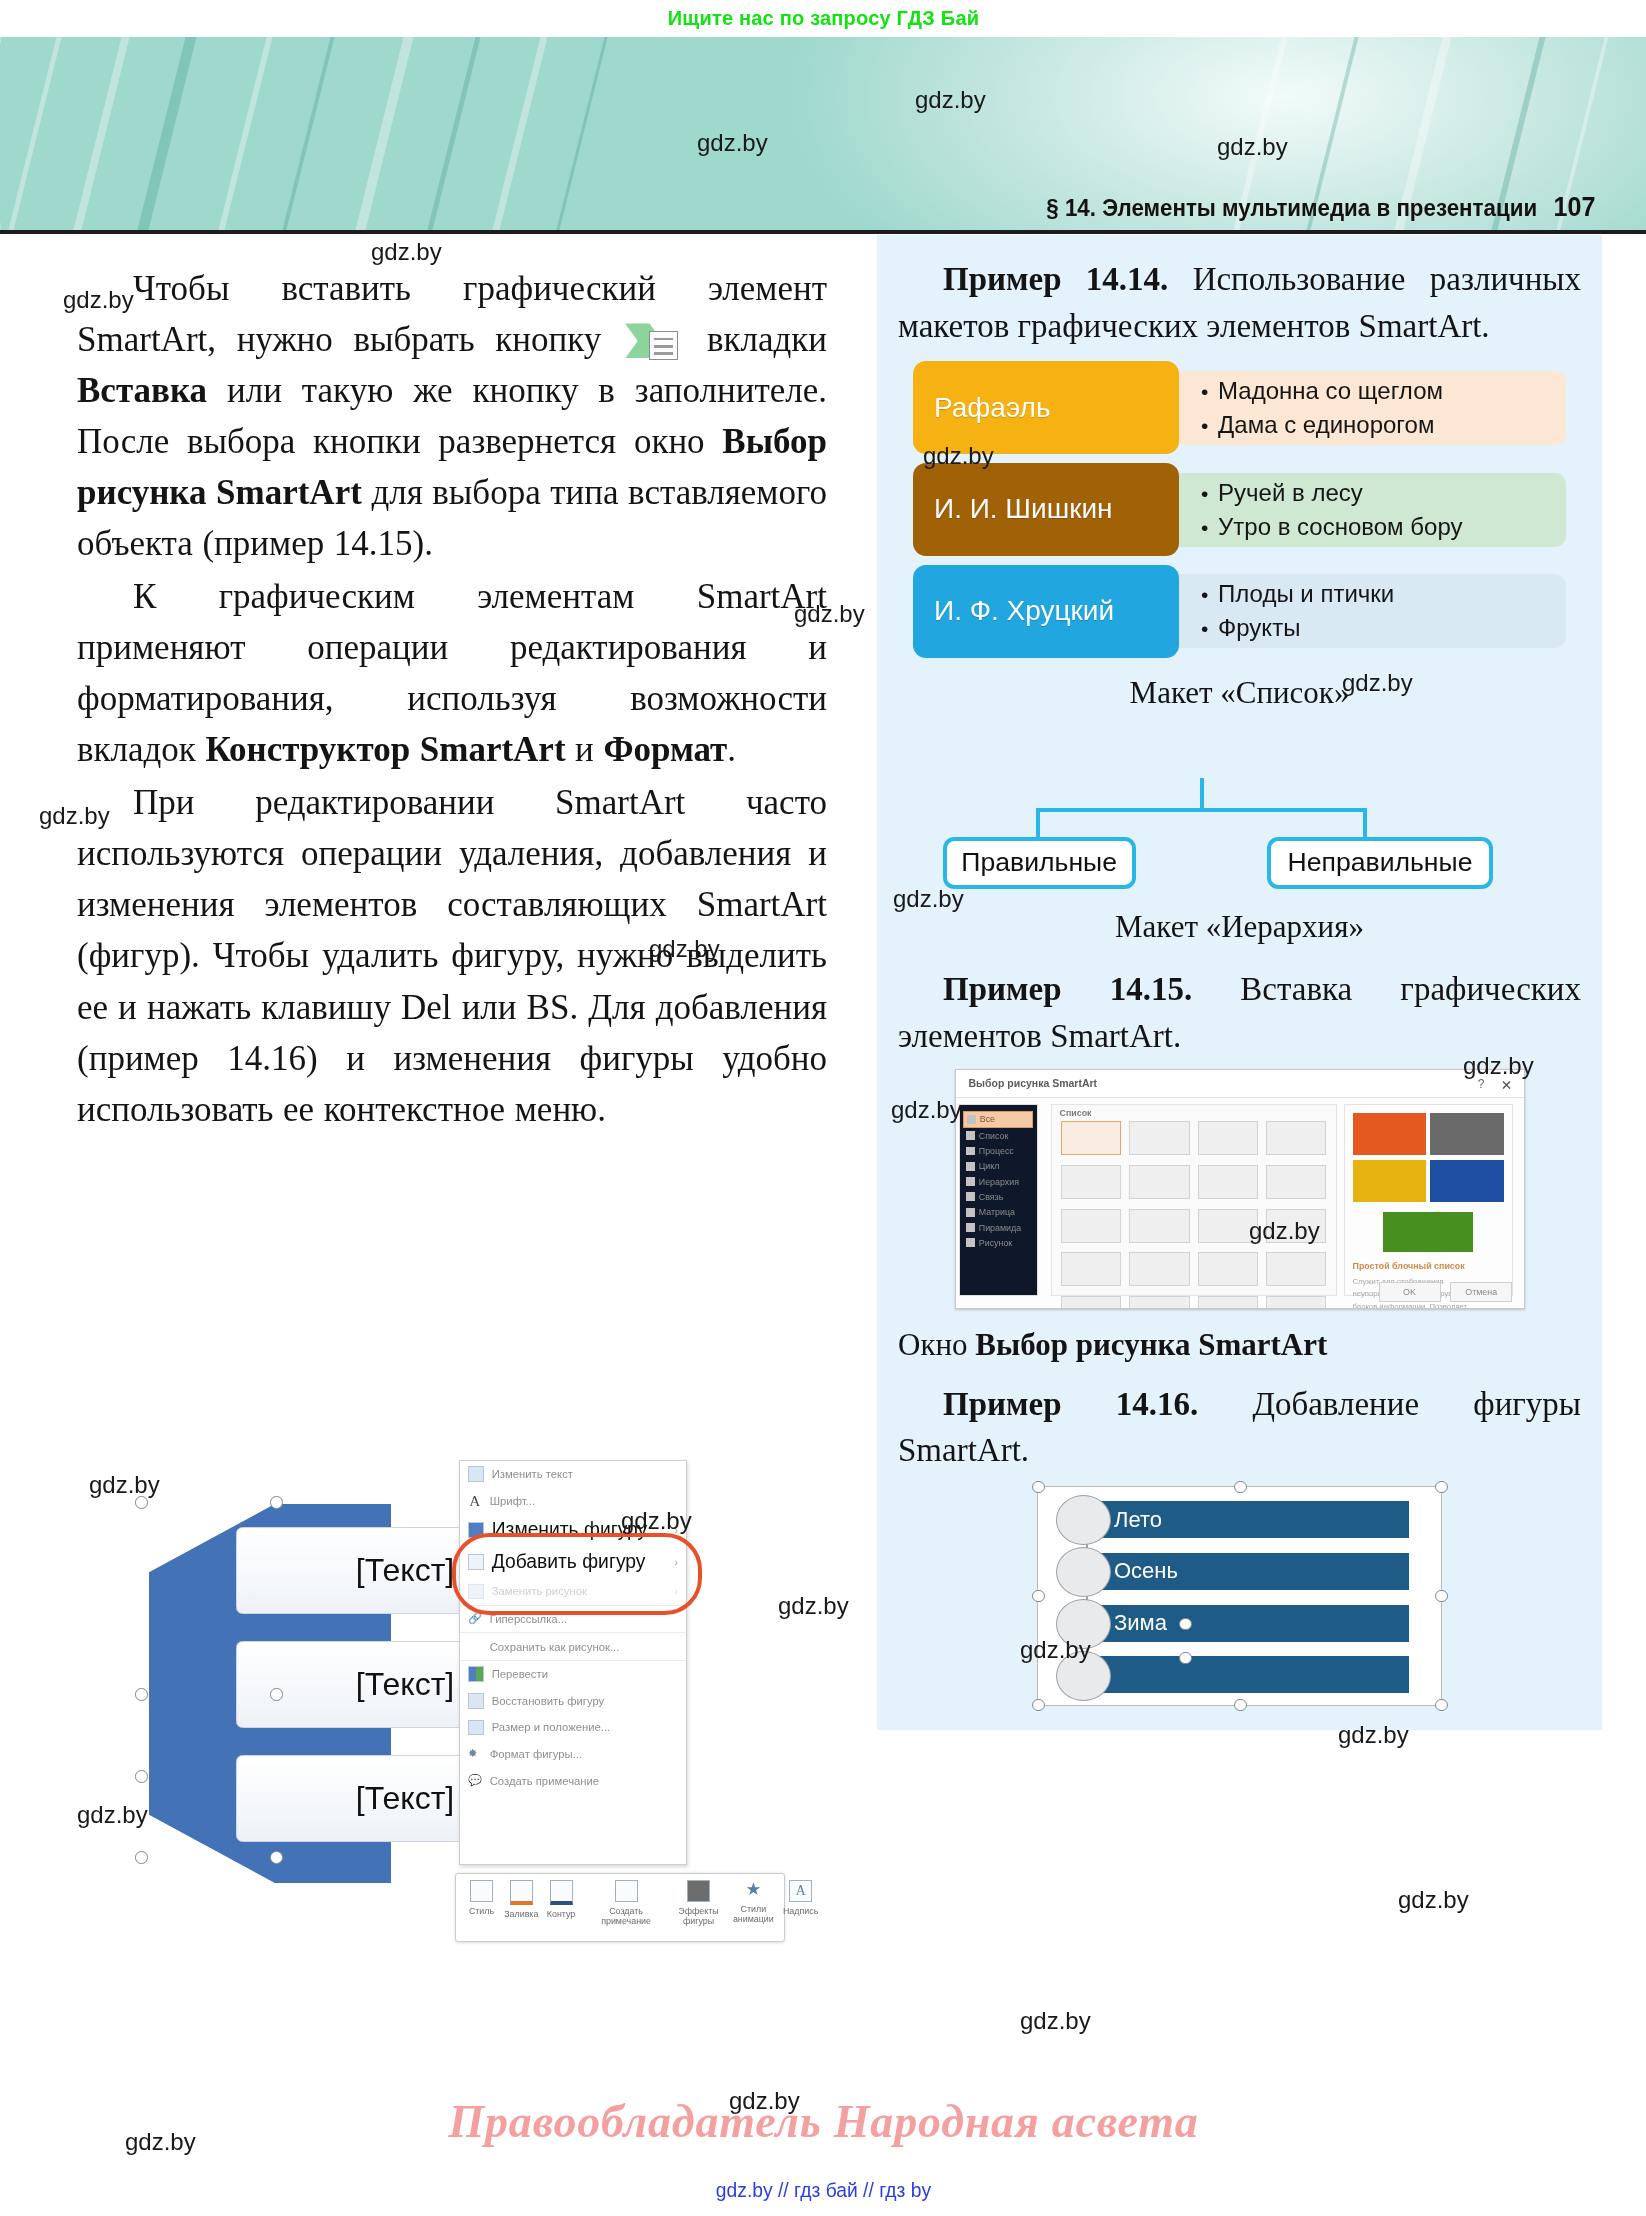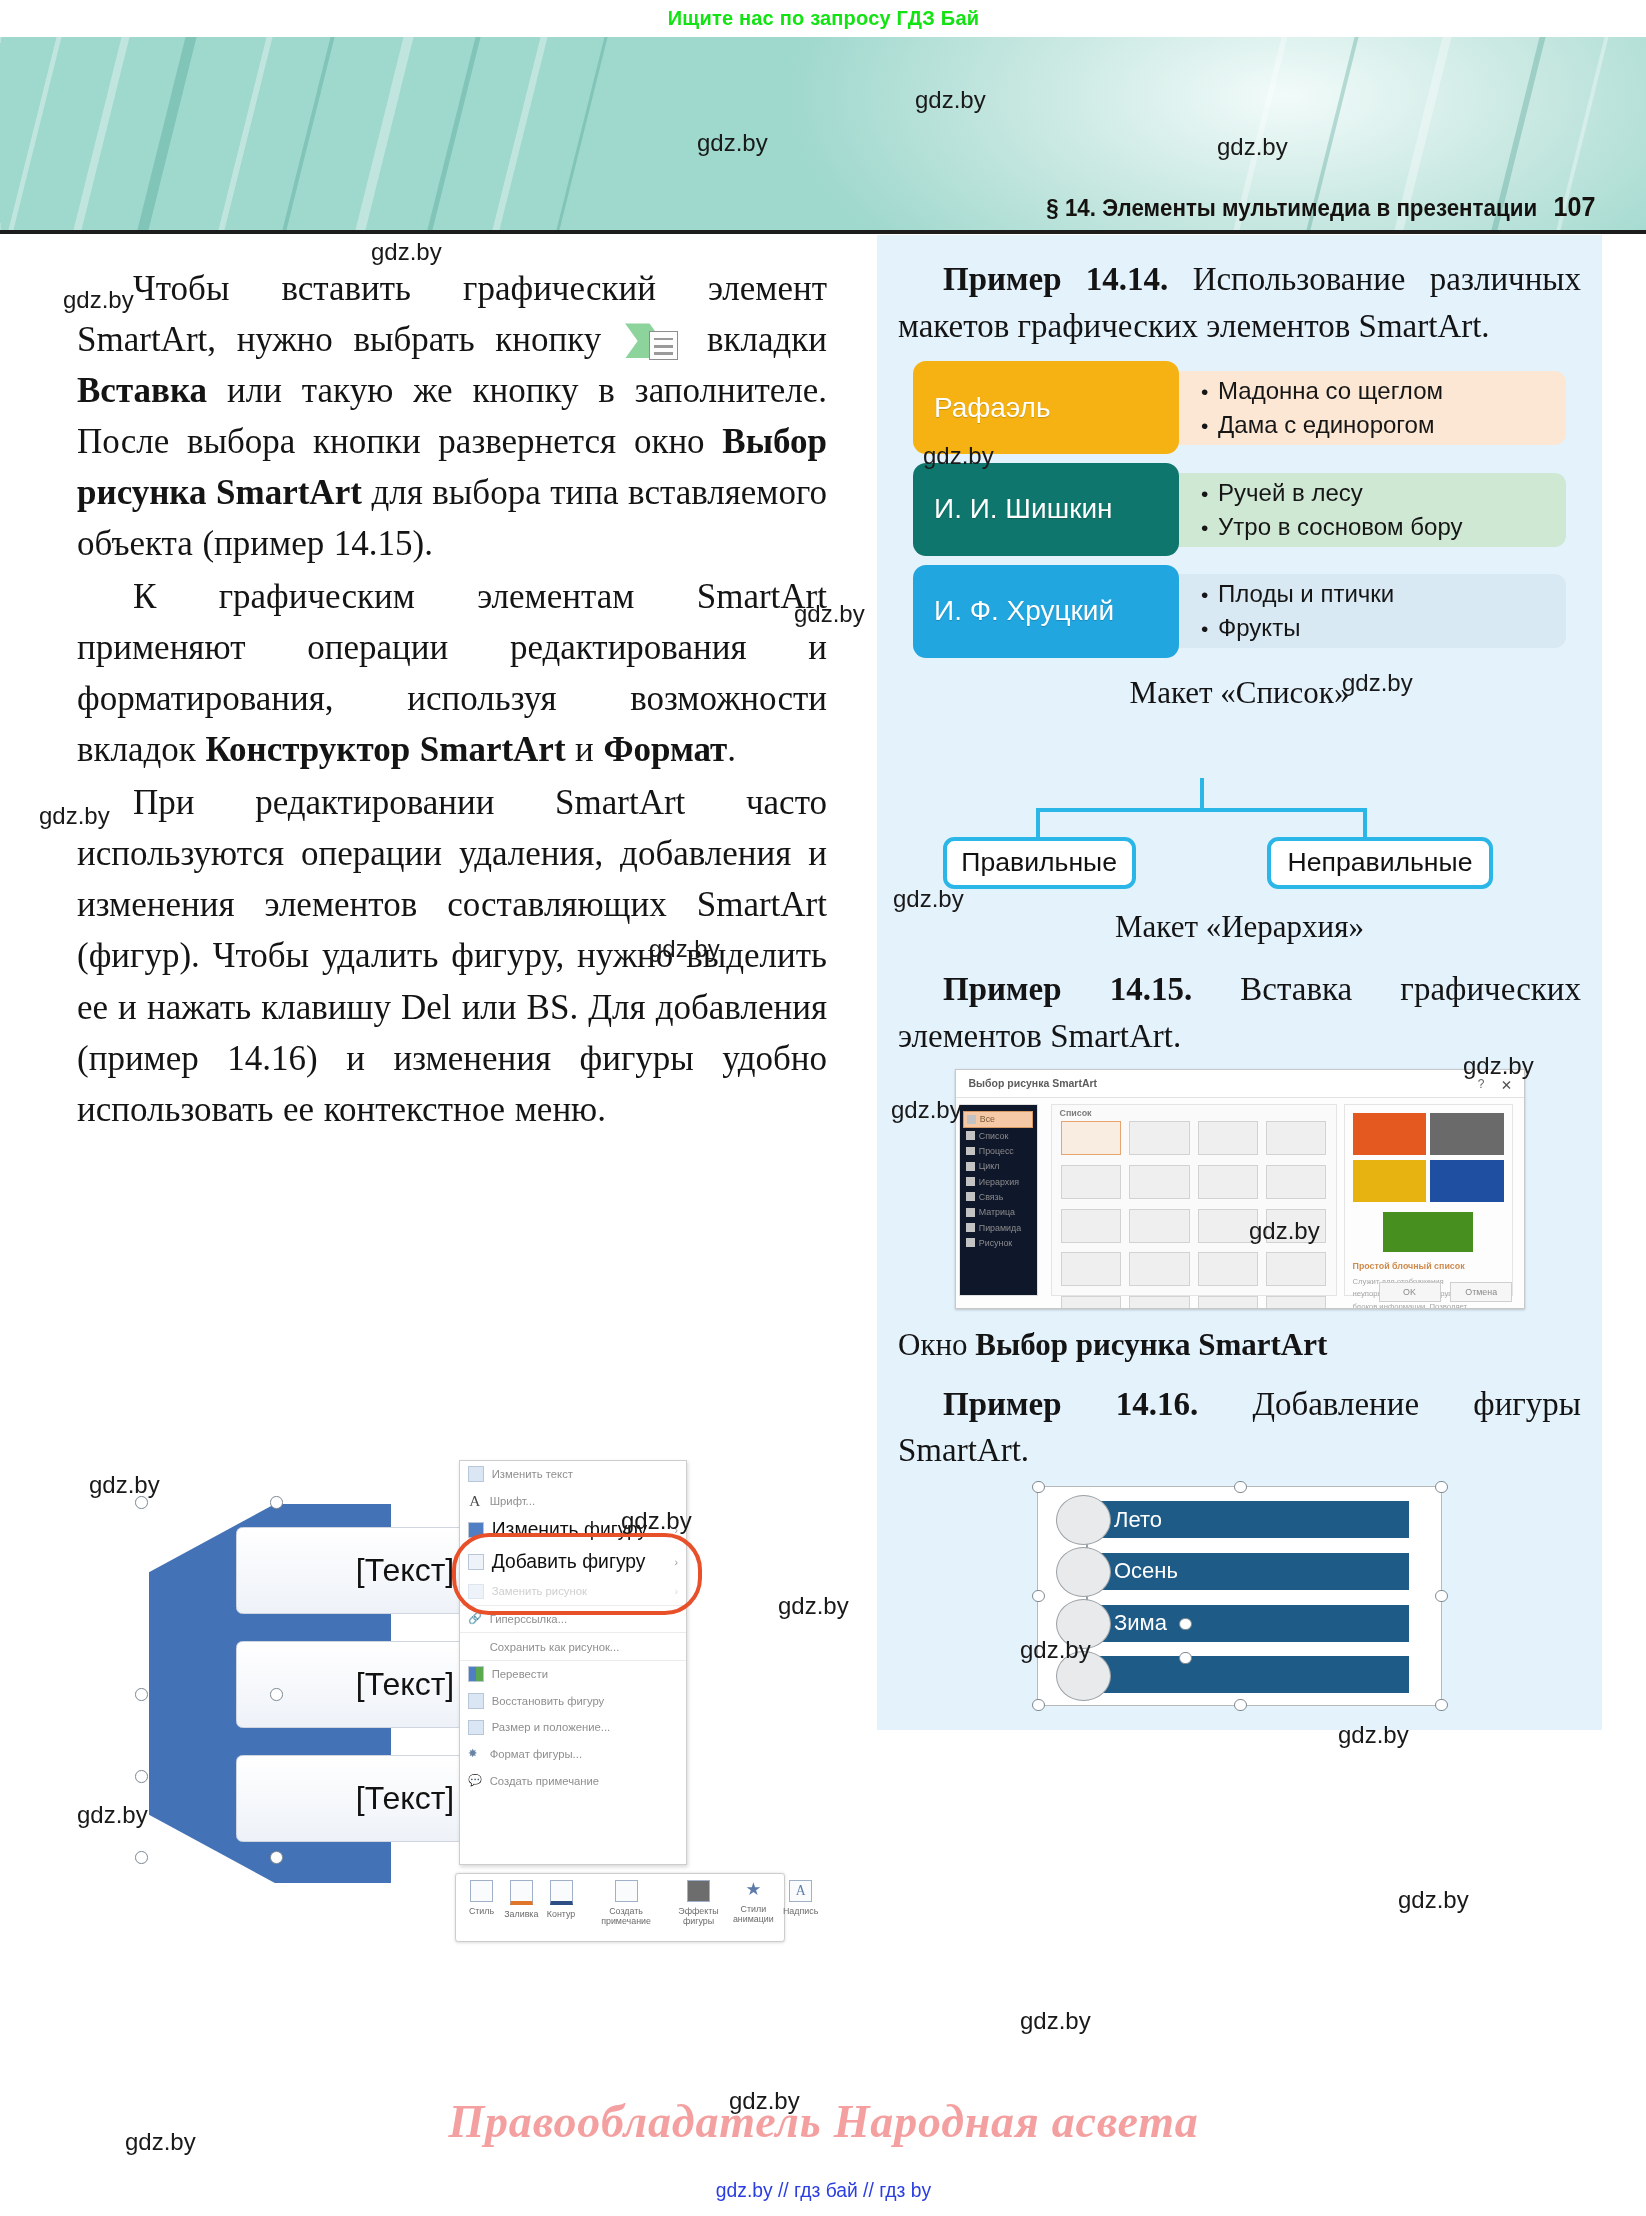--- a/index.html
+++ b/index.html
@@ -437,21 +437,21 @@
           <div class="sa-bullet">Мадонна со щеглом</div>
           <div class="sa-bullet">Дама с единорогом</div>
         </div>
         <div class="sa-left" style="background:#f5b212;">Рафаэль</div>
       </div>
       <div class="sa-row">
         <div class="sa-right" style="background:#cfe8d4;">
           <div class="sa-bullet">Ручей в лесу</div>
           <div class="sa-bullet">Утро в сосновом бору</div>
         </div>
-        <div class="sa-left" style="background:#0f766e;">И. И. Шишкин</div>
+        <div class="sa-left" style="background:#a16207;">И. И. Шишкин</div>
       </div>
       <div class="sa-row">
         <div class="sa-right" style="background:#d9e9f3;">
           <div class="sa-bullet">Плоды и птички</div>
           <div class="sa-bullet">Фрукты</div>
         </div>
         <div class="sa-left" style="background:#22a6df;">И. Ф. Хруцкий</div>
       </div>
     </div>
 

